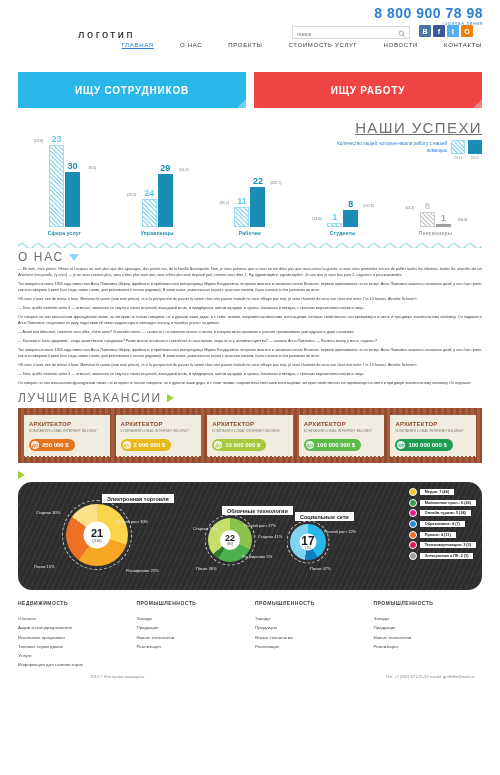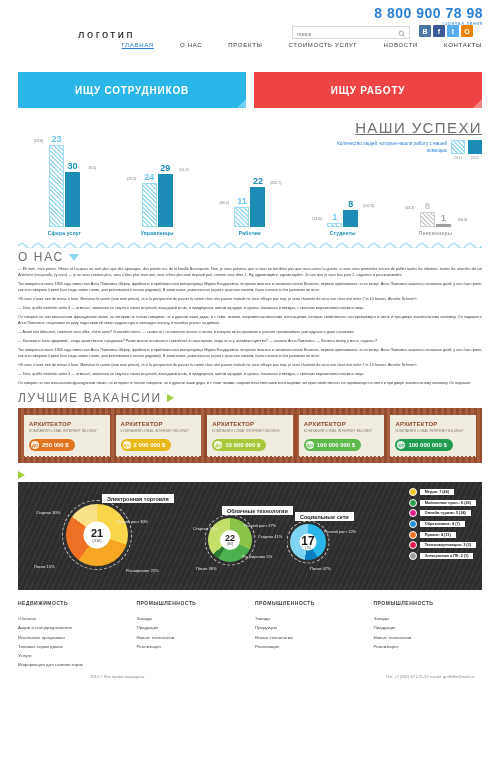--- a/index.html
+++ b/index.html
@@ -198,21 +198,21 @@
     width: 8px; height: 8px; border-radius: 50%; background: rgba(255,255,255,.85);
     display: flex; align-items: center; justify-content: center;
     font-size: 4px; font-weight: bold;
   }
 
   
   .tips-sec { margin: 8px 18px 0 18px; }
   .tips-panel {
     background: #2d2d2d;
     background-image: repeating-linear-gradient(115deg, rgba(255,255,255,.045) 0 2px, rgba(0,0,0,0) 2px 5px);
-    height: 108px; position: relative; overflow: hidden;
+    height: 108px; position: relative; overflow: hidden; border-radius: 14px;
   }
   .donut { position: absolute; }
   .donut .hole {
     position: absolute; left: 50%; top: 50%; transform: translate(-50%,-50%);
     background: #fff; border-radius: 50%;
     display: flex; flex-direction: column; align-items: center; justify-content: center;
     line-height: 1;
   }
   .hole .big { font-size: 11px; font-weight: bold; color: #1c1c1c; }
   .hole .small { font-size: 4px; color: #4a4a4a; margin-top: .5px; }
@@ -344,21 +344,21 @@
             <span class="bval">30</span>
             <span class="bsub">(8.5)</span>
             <div class="bfill"></div>
           </div>
         </div>
         <div class="bar-cat">Сфера услуг</div>
       </div>
 
       <div class="bar-group">
         <div class="bar-pair">
-          <div class="bar y2011" style="height:44px">
+          <div class="bar y2011" style="height:28px">
             <span class="bval">24</span>
             <span class="bsub">(29.2)</span>
             <div class="bfill"></div>
           </div>
           <div class="bar y2012" style="height:53px">
             <span class="bval">29</span>
             <span class="bsub">(51.2)</span>
             <div class="bfill"></div>
           </div>
         </div>

